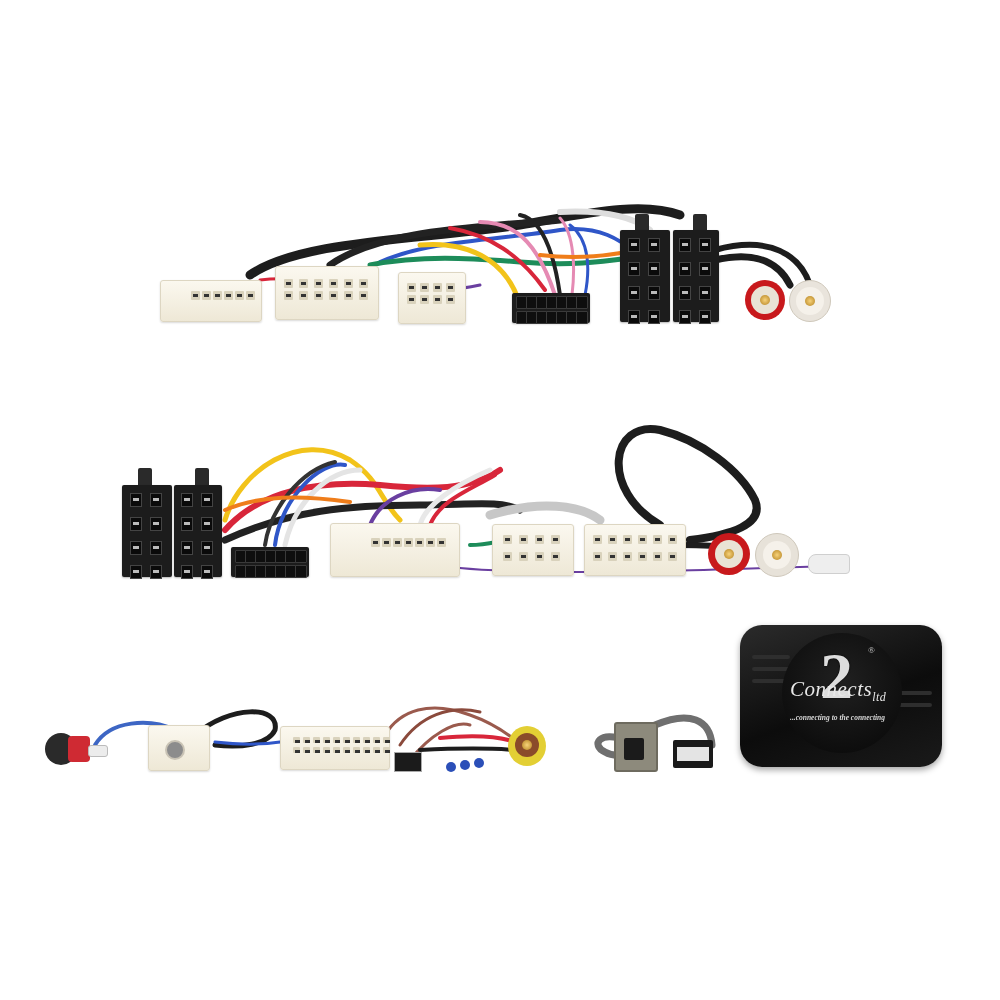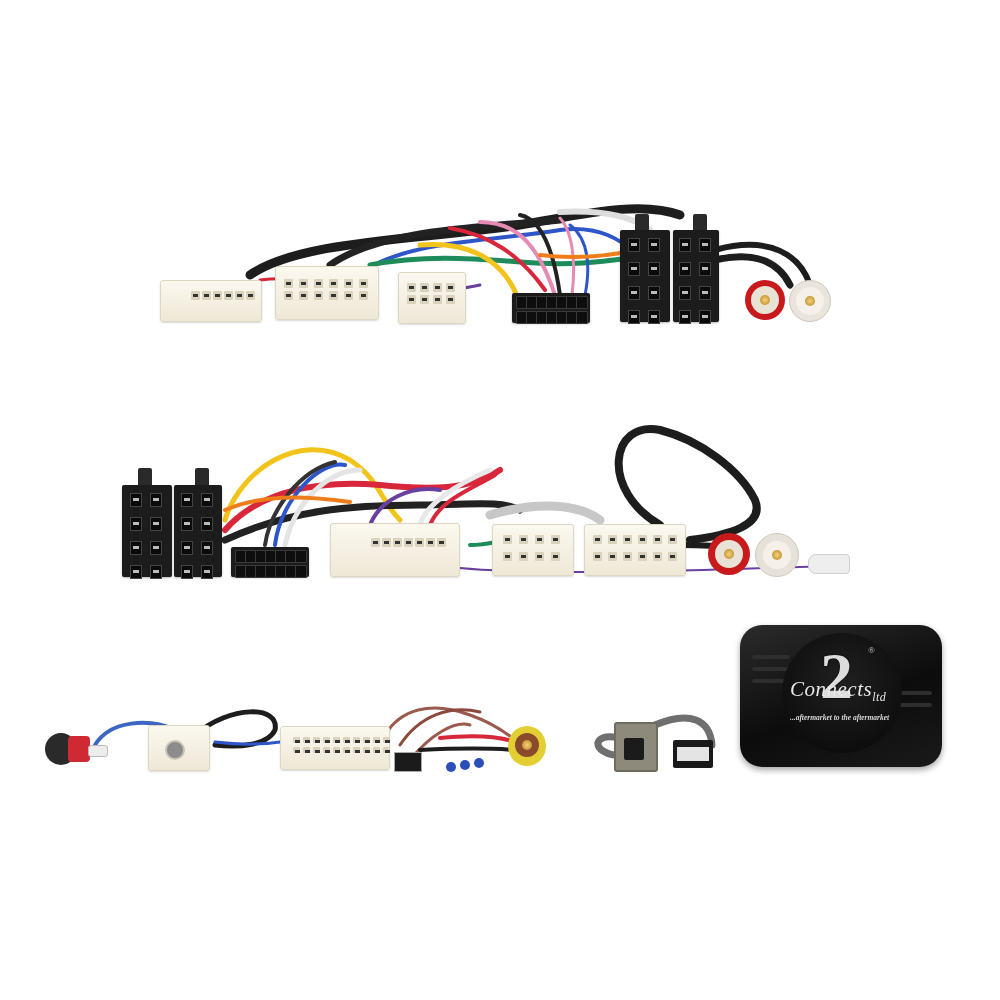--- a/index.html
+++ b/index.html
@@ -317,14 +317,14 @@
 <div class="box">
   <div class="stripe" style="top:30px;"></div>
   <div class="stripe" style="top:42px;"></div>
   <div class="stripe" style="top:54px;"></div>
   <div class="stripe" style="top:66px;left:154px;"></div>
   <div class="stripe" style="top:78px;left:154px;"></div>
   <div class="disc"></div>
   <div class="big2">2</div>
   <div class="reg">®</div>
   <div class="brand"><span>Connects</span><sub style="font-size:12px;">ltd</sub></div>
-  <div class="tag">...aftermarket to the aftermarket</div>
+  <div class="tag">...connecting to the connecting</div>
 </div>
 
 </body></html>

